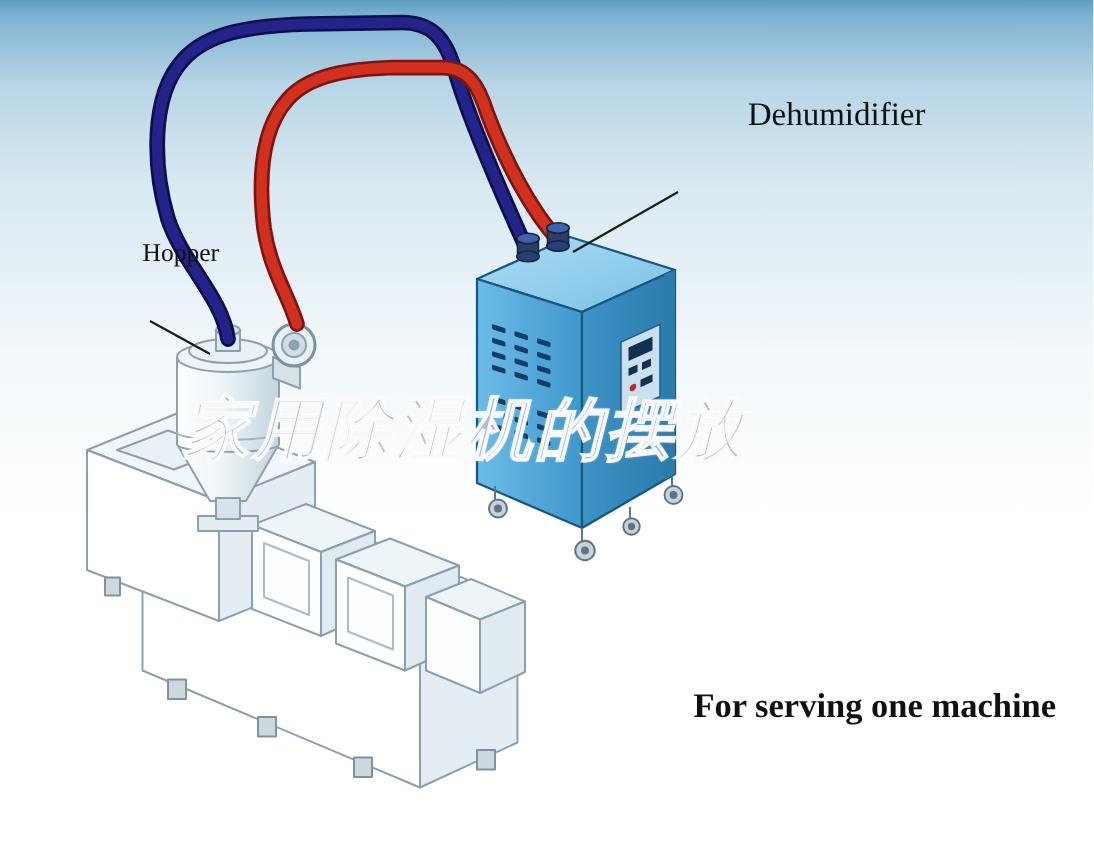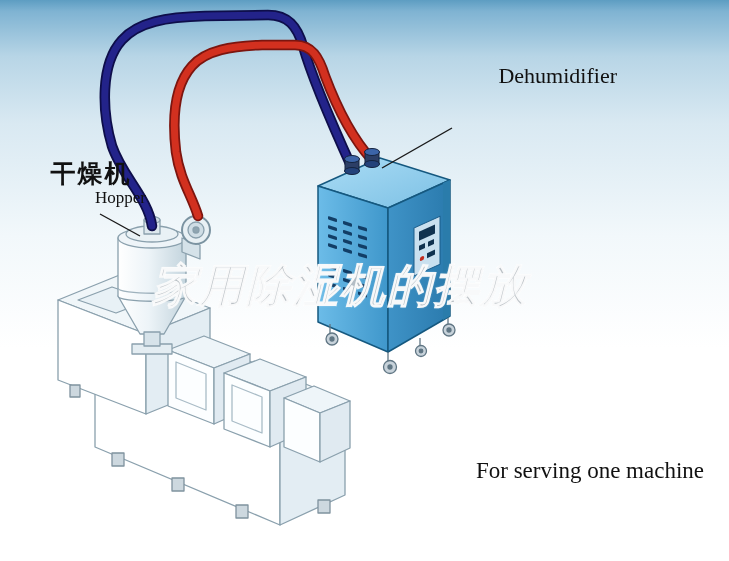--- a/index.html
+++ b/index.html
@@ -13,23 +13,23 @@
   .zh{font-weight:bold;line-height:1.15;letter-spacing:2px;}
   .en{font-family:"Liberation Serif","DejaVu Serif",serif;line-height:1.1;text-align:right;}
   .lbl-dehumidifier{left:452px;top:64px;width:165px;}
   .lbl-dehumidifier .zh{font-size:27px;}
   .lbl-dehumidifier .en{font-size:22px;}
   .lbl-hopper{left:36px;top:160px;width:110px;}
   .lbl-hopper .zh{font-size:25px;}
   .lbl-hopper .en{font-size:17px;}
   .lbl-caption{left:392px;top:456px;width:312px;}
   .lbl-caption .zh{font-size:29px;letter-spacing:1px;}
-  .lbl-caption .en{font-size:23px;margin-top:2px;}
+  .lbl-caption .en{font-size:23px;margin-top:2px;font-weight:bold;}
   .watermark{
-    position:absolute;left:152px;top:256px;z-index:5;
+    position:absolute;left:122px;top:256px;z-index:5;
     font-size:45px;font-weight:bold;font-style:italic;white-space:nowrap;
     color:rgba(178,184,190,0.88);
     -webkit-text-stroke:1px rgba(255,255,255,0.9);
     text-shadow:0 0 2px rgba(255,255,255,0.6);
     letter-spacing:2px;
   }
 </style>
 </head>
 <body>
 
@@ -189,21 +189,20 @@
     </g>
   </svg>
 
   <div class="watermark">家用除湿机的摆放</div>
 
   <div class="label-group lbl-dehumidifier">
     <div class="en">Dehumidifier</div>
   </div>
 
   <div class="label-group lbl-hopper">
-    <div class="zh">干燥机</div>
     <div class="en">Hopper</div>
   </div>
 
   <div class="label-group lbl-caption">
     <div class="en">For serving one machine</div>
   </div>
 
 </div>
 
 </body></html>

